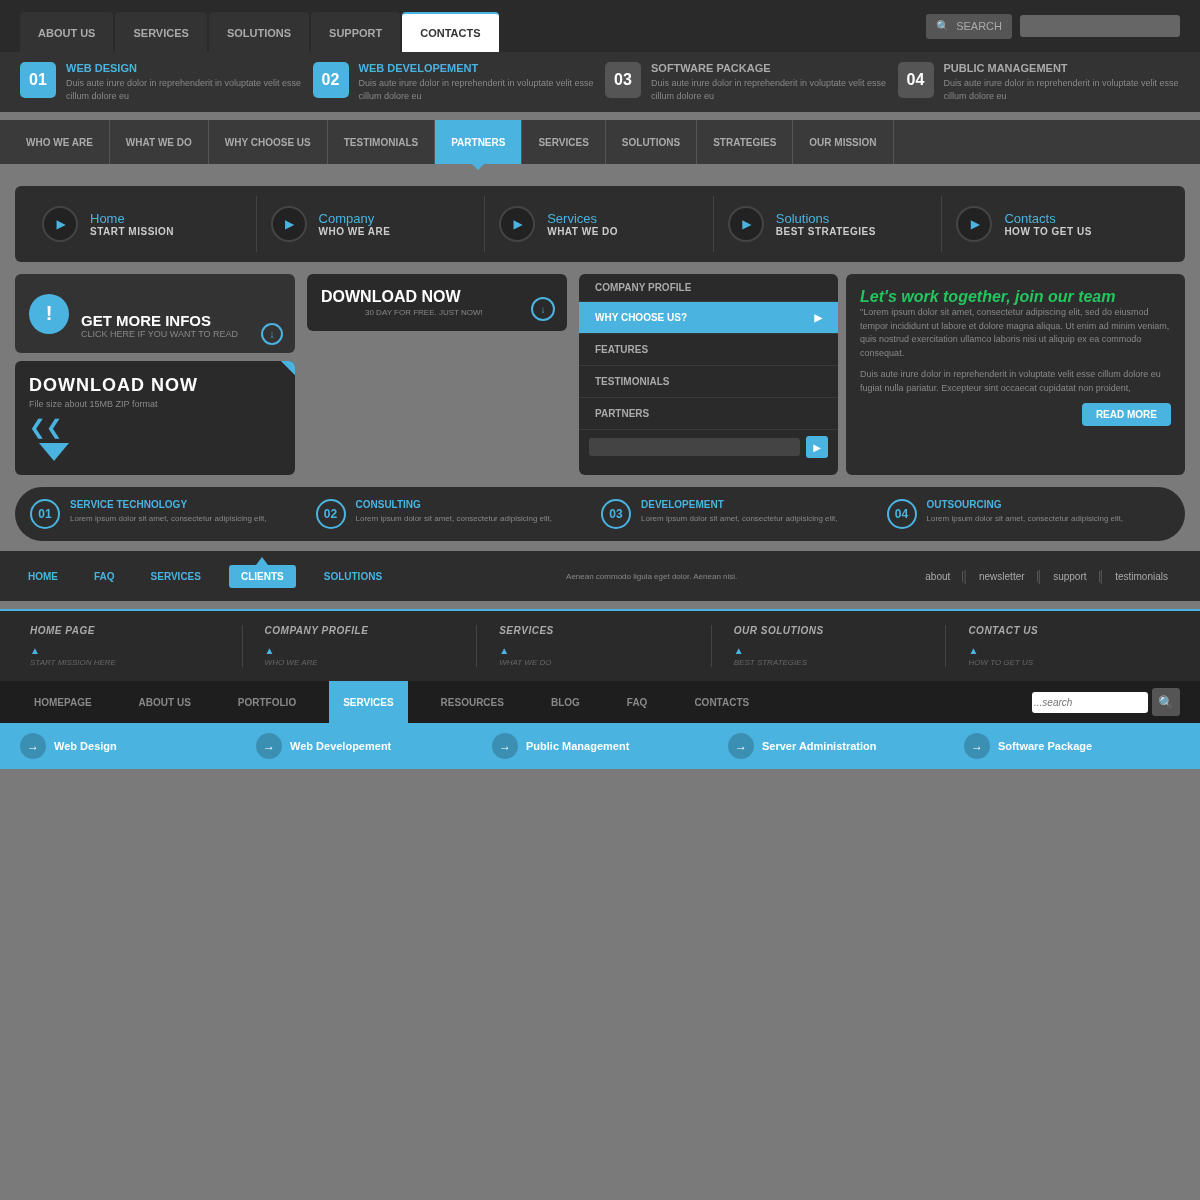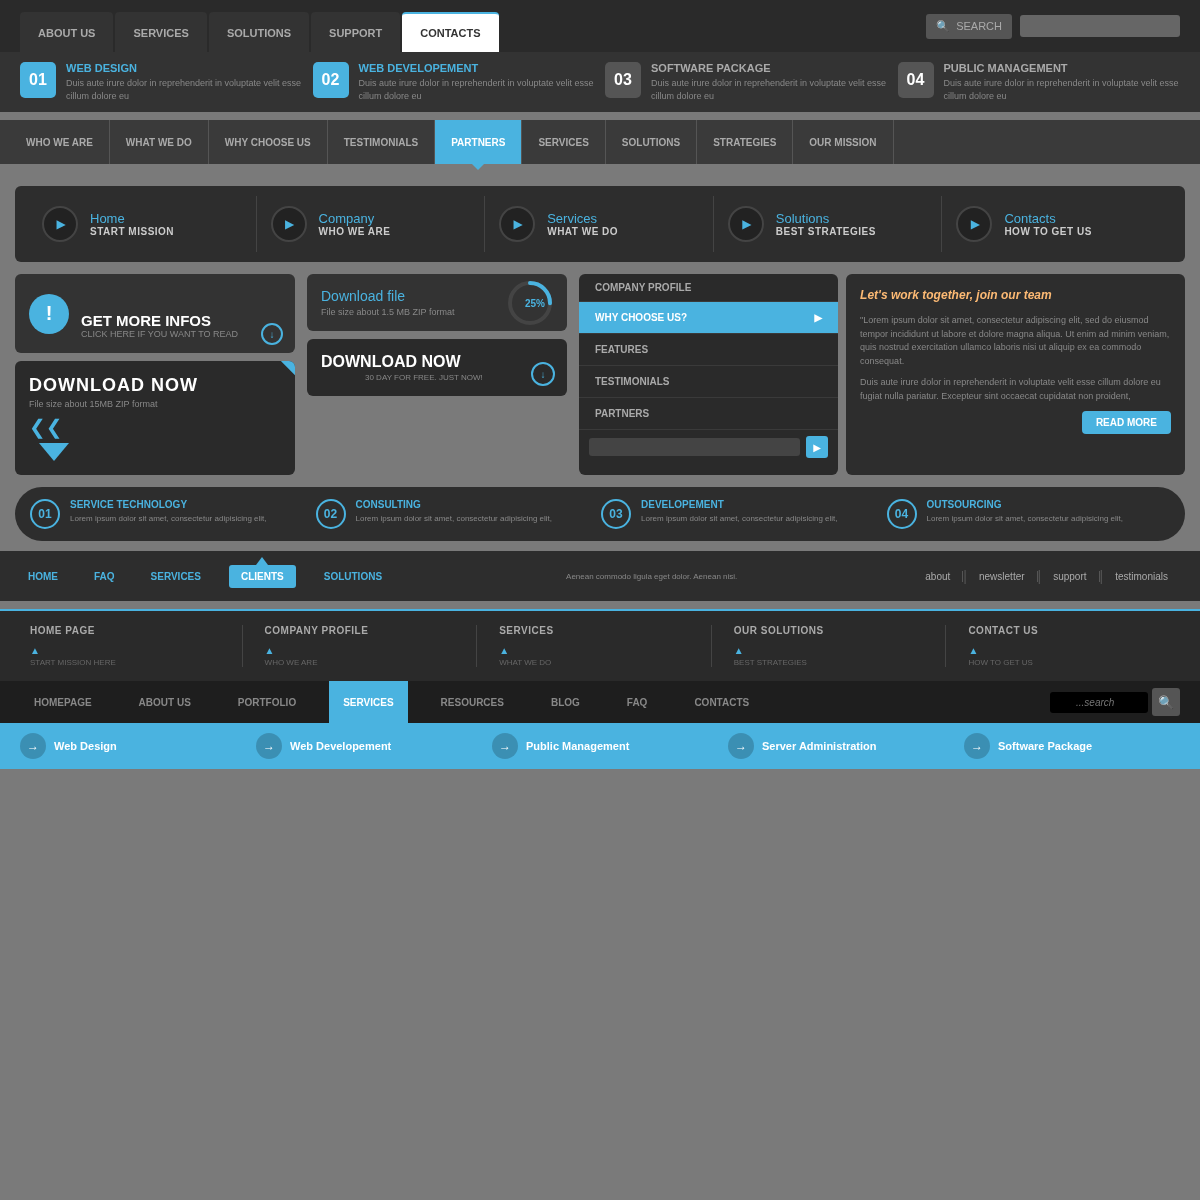--- a/index.html
+++ b/index.html
@@ -449,23 +449,23 @@
       font-size: 10px;
     }
 
     .join-team-panel {
       background: #2d2d2d;
       border-radius: 6px;
       padding: 14px;
       flex: 1.2;
     }
     .join-team-panel h3 {
-      color: #fdba74;
-      font-size: 12px;
-      margin-bottom: 12px;
+      color: #22c55e;
+      font-size: 16px;
+      margin-bottom: 0;
       font-style: italic;
     }
     .join-team-panel p {
       color: #888;
       font-size: 9px;
       line-height: 1.5;
       margin-bottom: 8px;
     }
     .read-more-btn {
       background: #4ab3e0;
@@ -582,20 +582,21 @@
     }
     .footer-right-link:last-child { border-right: none; }
 
     
     .sitemap-bar {
       background: #2a2a2a;
       display: flex;
       padding: 14px 20px;
       gap: 12px;
       border-top: 2px solid #4ab3e0;
+      font-style: italic;
     }
     .sitemap-col {
       flex: 1;
       padding: 0 10px;
       border-right: 1px solid #444;
     }
     .sitemap-col:last-child { border-right: none; }
     .sitemap-col h4 {
       color: #aaa;
       font-size: 10px;
@@ -638,29 +639,29 @@
       background: #4ab3e0;
       color: #fff;
     }
     .dbn-search-area {
       margin-left: auto;
       display: flex;
       align-items: center;
       gap: 4px;
     }
     .dbn-search-input {
-      background: #000000;
+      background: #ffffff;
       border: none;
-      padding: 5px 26px;
+      padding: 5px 2px;
       color: #888;
       font-size: 10px;
       font-style: italic;
       border-radius: 3px;
       outline: none;
-      width: 98px;
+      width: 116px;
     }
     .dbn-search-btn {
       background: #555;
       width: 28px;
       height: 28px;
       border-radius: 3px;
       display: flex;
       align-items: center;
       justify-content: center;
       color: #aaa;
@@ -820,31 +821,20 @@
     <div class="download-now-btn">
       <div class="ribbon-new">New</div>
       <h2>DOWNLOAD NOW</h2>
       <p>File size about 15MB ZIP format</p>
       <div class="dn-arrows">❮❮</div>
       <div class="blue-arrow-decor"></div>
     </div>
   </div>
 
   <div class="action-middle">
-    <div class="download-file-card">
-      <h3>Download file</h3>
-      <p>File size about 1.5 MB ZIP format</p>
-      <div class="progress-circle">
-        <svg width="50" height="50" viewBox="0 0 50 50">
-          <circle cx="25" cy="25" r="20" fill="none" stroke="#444" stroke-width="4"></circle>
-          <circle cx="25" cy="25" r="20" fill="none" stroke="#4ab3e0" stroke-width="4" stroke-dasharray="31.4 94.2" stroke-linecap="round"></circle>
-        </svg>
-      </div>
-      <div class="progress-label">25%</div>
-    </div>
     <div class="download-now-card2">
       <h2>DOWNLOAD NOW</h2>
       <p>30 DAY FOR FREE. JUST NOW!</p>
       <div class="dn2-circle">↓</div>
     </div>
   </div>
 
   <div class="action-right">
     <div class="company-profile-panel">
       <div class="cp-item" style="color:#aaa;font-size:10px;padding:8px 16px;border-bottom:1px solid #3a3a3a;text-transform:uppercase;font-weight:bold;">COMPANY PROFILE</div>

